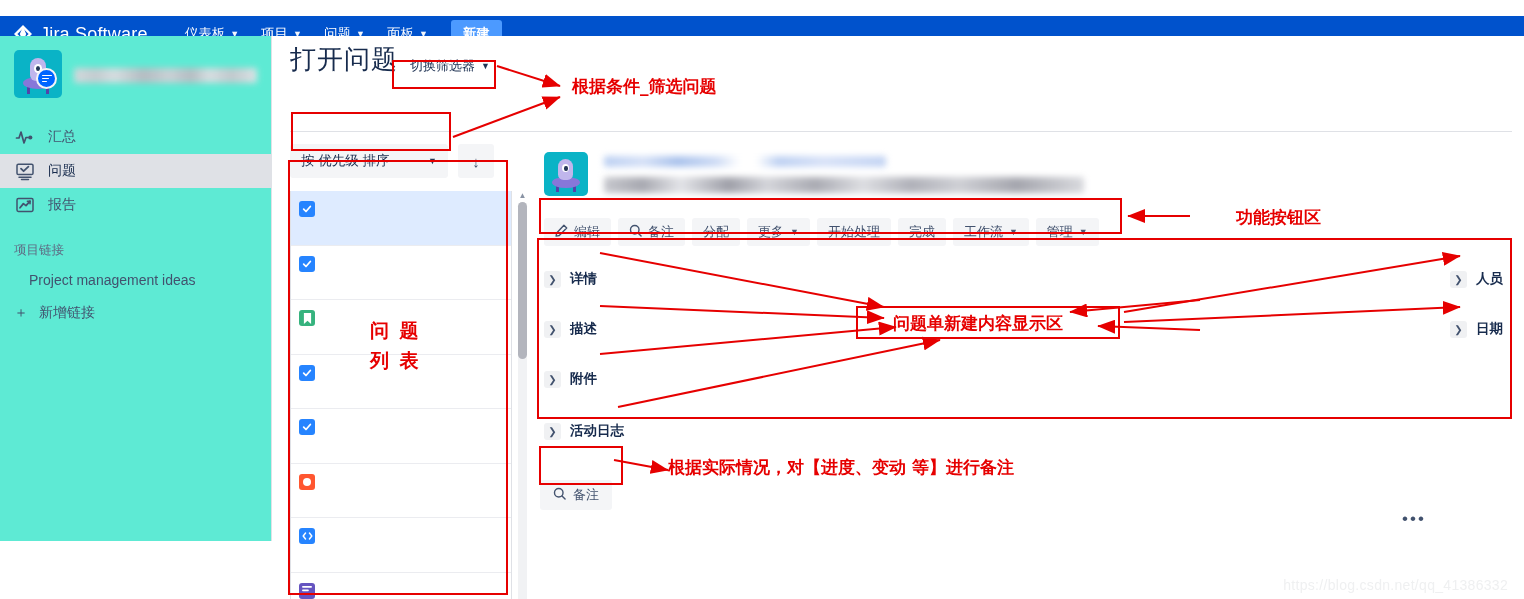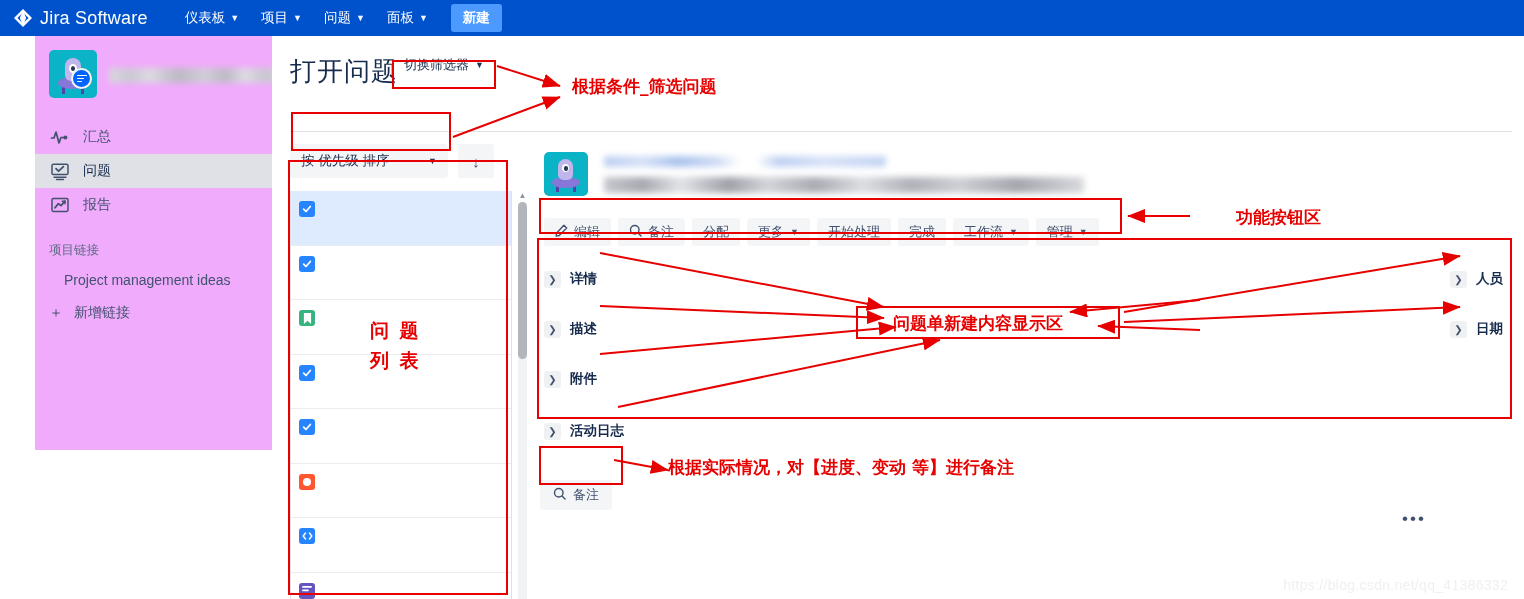--- a/index.html
+++ b/index.html
@@ -6,40 +6,40 @@
   html, body {
     width: 1524px; height: 599px;
     overflow: hidden;
     background: #ffffff;
     font-family: "Liberation Sans", "DejaVu Sans", sans-serif;
   }
   #root { position: relative; width: 1524px; height: 599px; background:#fff; }
 
   
   .topnav {
-    position: absolute; left:0; top:0; width:1524px; height:36px;
+    position: absolute; left:0; top:16px; width:1524px; height:36px;
     background:#0052cc; display:flex; align-items:center; padding-left:14px;
   }
   .brand { display:flex; align-items:center; gap:8px; margin-right:28px; }
   .brand-mark { width:18px; height:18px; position:relative; }
   .brand-name { color:#fff; font-size:18px; letter-spacing:.2px; font-weight:400; }
   .nav-item {
     color:#fff; font-size:13.5px; display:flex; align-items:center; gap:5px;
     padding:4px 9px; margin-right:4px; border-radius:3px; cursor:pointer;
   }
   .caret { font-size:9px; line-height:1; opacity:.95; }
   .newbtn {
     background:#4c9aff; color:#fff; font-size:13.5px; font-weight:700;
     padding:5px 12px; border-radius:3px; margin-left:10px; cursor:pointer;
   }
 
   
   .sidebar {
-    position:absolute; left:0; top:36px; width:272px; height:414px;
-    background:#f0abfc; border-right:1px solid #dfe1e6;margin-left:35px;
+    position:absolute; left:0; top:36px; width:272px; height:505px;
+    background:#5eead4; border-right:1px solid #dfe1e6;
   }
   .proj-head { display:flex; align-items:center; gap:12px; padding:14px 14px 10px 14px; }
   .proj-avatar {
     width:48px; height:48px; border-radius:5px; background:#0ab3c6;
     position:relative; flex:none; overflow:hidden;
   }
   .ufo-body { position:absolute; left:9px; top:27px; width:30px; height:12px;
               border-radius:50%; background:#8777d9; }
   .ufo-dome { position:absolute; left:16px; top:8px; width:16px; height:23px;
               border-radius:8px 8px 6px 6px; background:#c0b6ec; }
@@ -70,21 +70,21 @@
     color:#42526e; font-size:14px; cursor:pointer;
   }
   .side-item.active { background:#dfe1e6; color:#172b4d; }
   .side-ico { width:22px; height:22px; flex:none; display:flex; align-items:center; justify-content:center; }
   .side-section-title { padding:20px 14px 6px 14px; font-size:12.5px; color:#5e6c84; }
   .side-link { padding:7px 29px; font-size:14px; color:#42526e; cursor:pointer; }
   .side-add { display:flex; align-items:center; gap:11px; padding:9px 14px; font-size:14px; color:#42526e; cursor:pointer; }
 
   
   .main { position:absolute; left:272px; top:36px; width:1252px; height:563px; background:#fff; }
-  .page-head { display:flex; align-items:flex-start; padding:18px 0 0 18px; }
+  .page-head { display:flex; align-items:flex-end; gap:6px; padding:6px 0 0 18px; }
   .page-title { font-size:26px; color:#172b4d; font-weight:400; letter-spacing:1px; }
   .filter-sw {
     font-size:13px; color:#172b4d; display:flex; align-items:center; gap:6px;
     padding:2px 6px; cursor:pointer; margin-bottom:0;
   }
   .head-rule { position:absolute; left:18px; top:95px; width:1222px; height:1px; background:#dfe1e6; }
 
   
   .listcol { position:absolute; left:18px; top:108px; width:250px; height:491px; }
   .sortrow { display:flex; align-items:center; gap:10px; }

